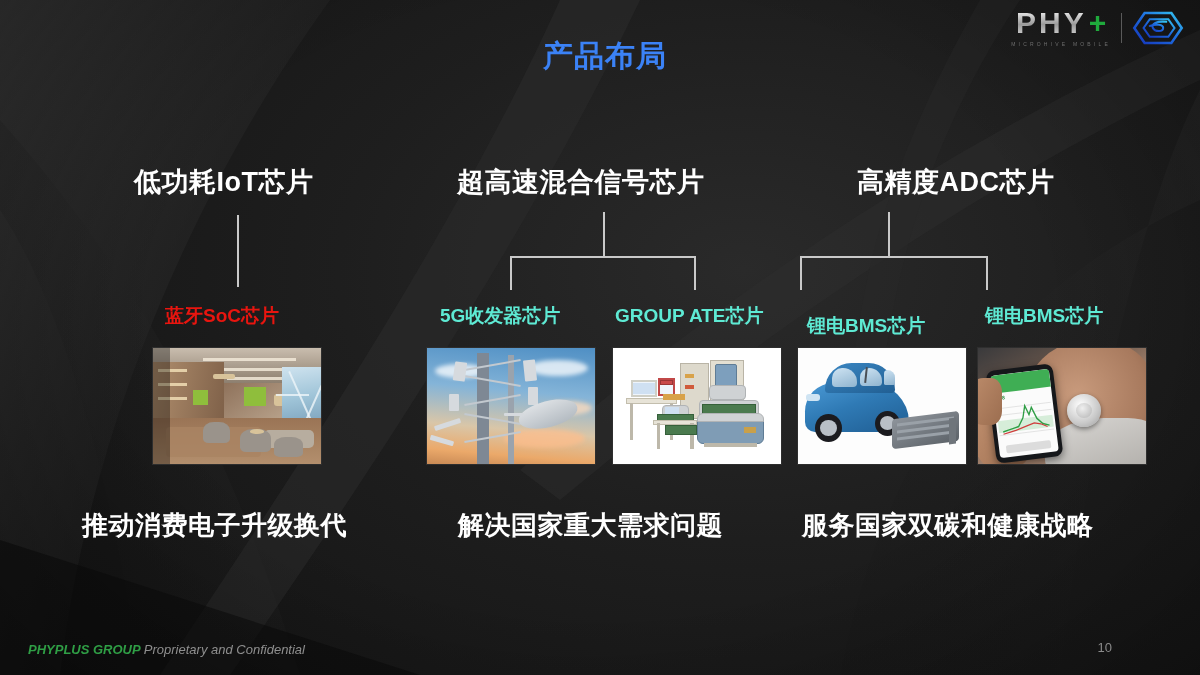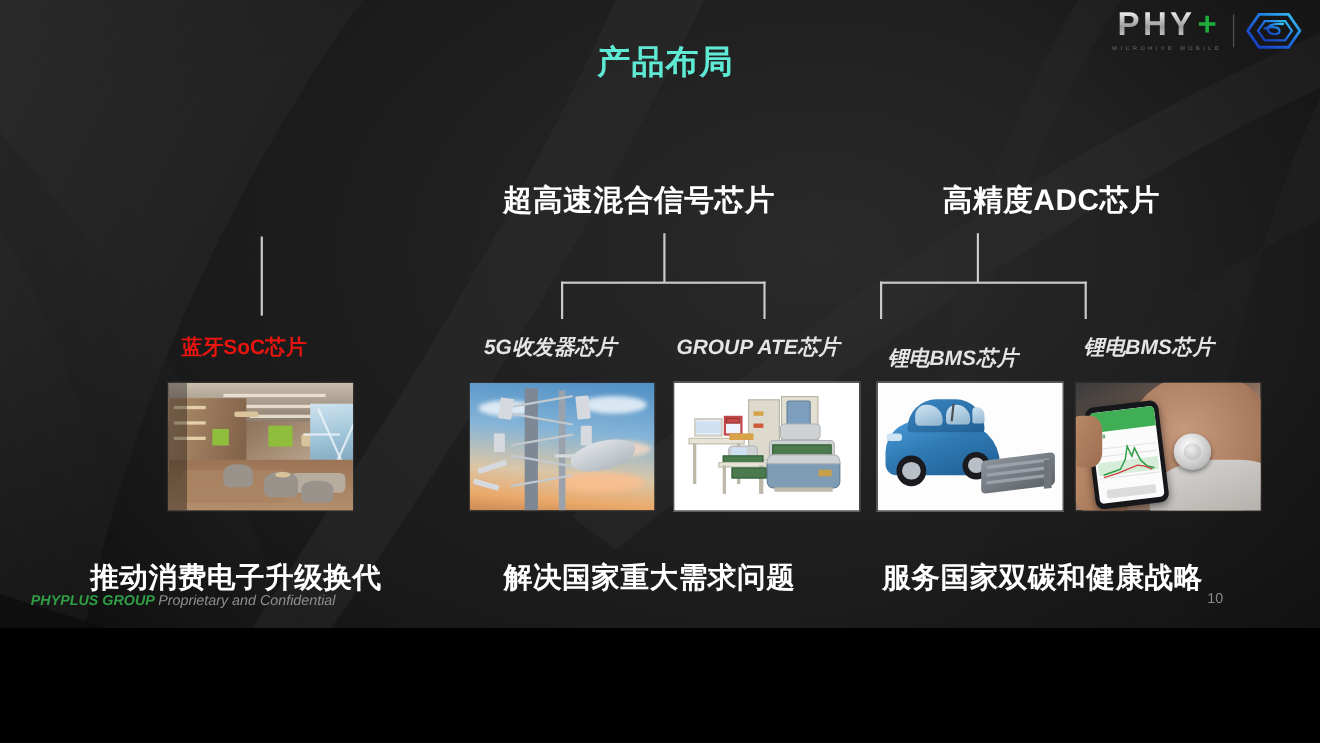--- a/index.html
+++ b/index.html
@@ -4,21 +4,21 @@
 <style>
   * { box-sizing: border-box; margin: 0; padding: 0; }
   html, body {
     width: 1200px; height: 675px;
     background: #000;
     font-family: "Liberation Sans", "DejaVu Sans", sans-serif;
     overflow: hidden;
   }
   .slide {
     position: relative;
-    width: 1200px; height: 571px;
+    width: 1200px; height: 675px;
     background: #1c1c1c;
     overflow: hidden;
   }
   
   .bg-base {
     position: absolute; inset: 0;
     background:
       radial-gradient(ellipse 900px 600px at 62% 40%, #2a2a2a 0%, #1e1e1e 45%, #131313 100%),
       #161616;
   }
@@ -56,21 +56,21 @@
     font-size: 5px; letter-spacing: 3.2px; color: #6d6d6d;
     margin-top: 3px; text-transform: uppercase; white-space: nowrap;
   }
   .logo-div { width: 1px; height: 30px; background: #5a5a5a; }
   .logo-hex { width: 52px; height: 34px; }
 
   
   .title {
     position: absolute; top: 36px; left: 0; width: 1200px;
     text-align: center;
-    font-size: 30px; font-weight: bold; color: #5eead4;
+    font-size: 30px; font-weight: bold; color: #3b82f6;
     letter-spacing: 1px;
     padding-left: 10px;
   }
 
   
   .heading {
     position: absolute;
     font-size: 27px; font-weight: bold; color: #ffffff;
     white-space: nowrap; letter-spacing: 0.5px;
   }
@@ -80,21 +80,21 @@
 
   
   .conn { position: absolute; background: #c9c9c9; }
 
   
   .sublabel {
     position: absolute;
     font-size: 19px; font-weight: bold;
     white-space: nowrap;
   }
-  .sublabel.white { color: #e5e5e5; font-style: italic; }
+  .sublabel.white { color: #5eead4; }
   .sublabel.red { color: #e8150f; }
 
   
   .photo {
     position: absolute;
     overflow: hidden;
     background: #111;
     border: 1px solid #2e2e2e;
   }
   .photo .inner { position: absolute; inset: 0; }
@@ -242,20 +242,21 @@
         </linearGradient>
       </defs>
       <path d="M24 4 H76 L96 33 L76 62 H24 L4 33 Z" fill="none" stroke="url(#hexg)" stroke-width="5"></path>
       <path d="M34 16 H70 L82 33 L70 50 H34 L22 33 Z" fill="none" stroke="url(#hexg)" stroke-width="4"></path>
       <path d="M66 21 C48 19 36 25 40 33 C44 41 60 41 60 33 C60 26 46 25 34 29" fill="none" stroke="url(#hexg)" stroke-width="4" stroke-linecap="round"></path>
     </svg>
   </div>
 
   <div class="title">产品布局</div>
 
+  <div class="heading h1">低功耗IoT芯片</div>
   <div class="heading h3">高精度ADC芯片</div>
   <div class="heading h2">超高速混合信号芯片</div>
 
   <div class="conn" style="left:237px; top:215px; width:2px; height:72px;"></div>
 
   <div class="conn" style="left:603px; top:212px; width:2px; height:45px;"></div>
   <div class="conn" style="left:510px; top:256px; width:186px; height:2px;"></div>
   <div class="conn" style="left:510px; top:256px; width:2px; height:34px;"></div>
   <div class="conn" style="left:694px; top:256px; width:2px; height:34px;"></div>
 

